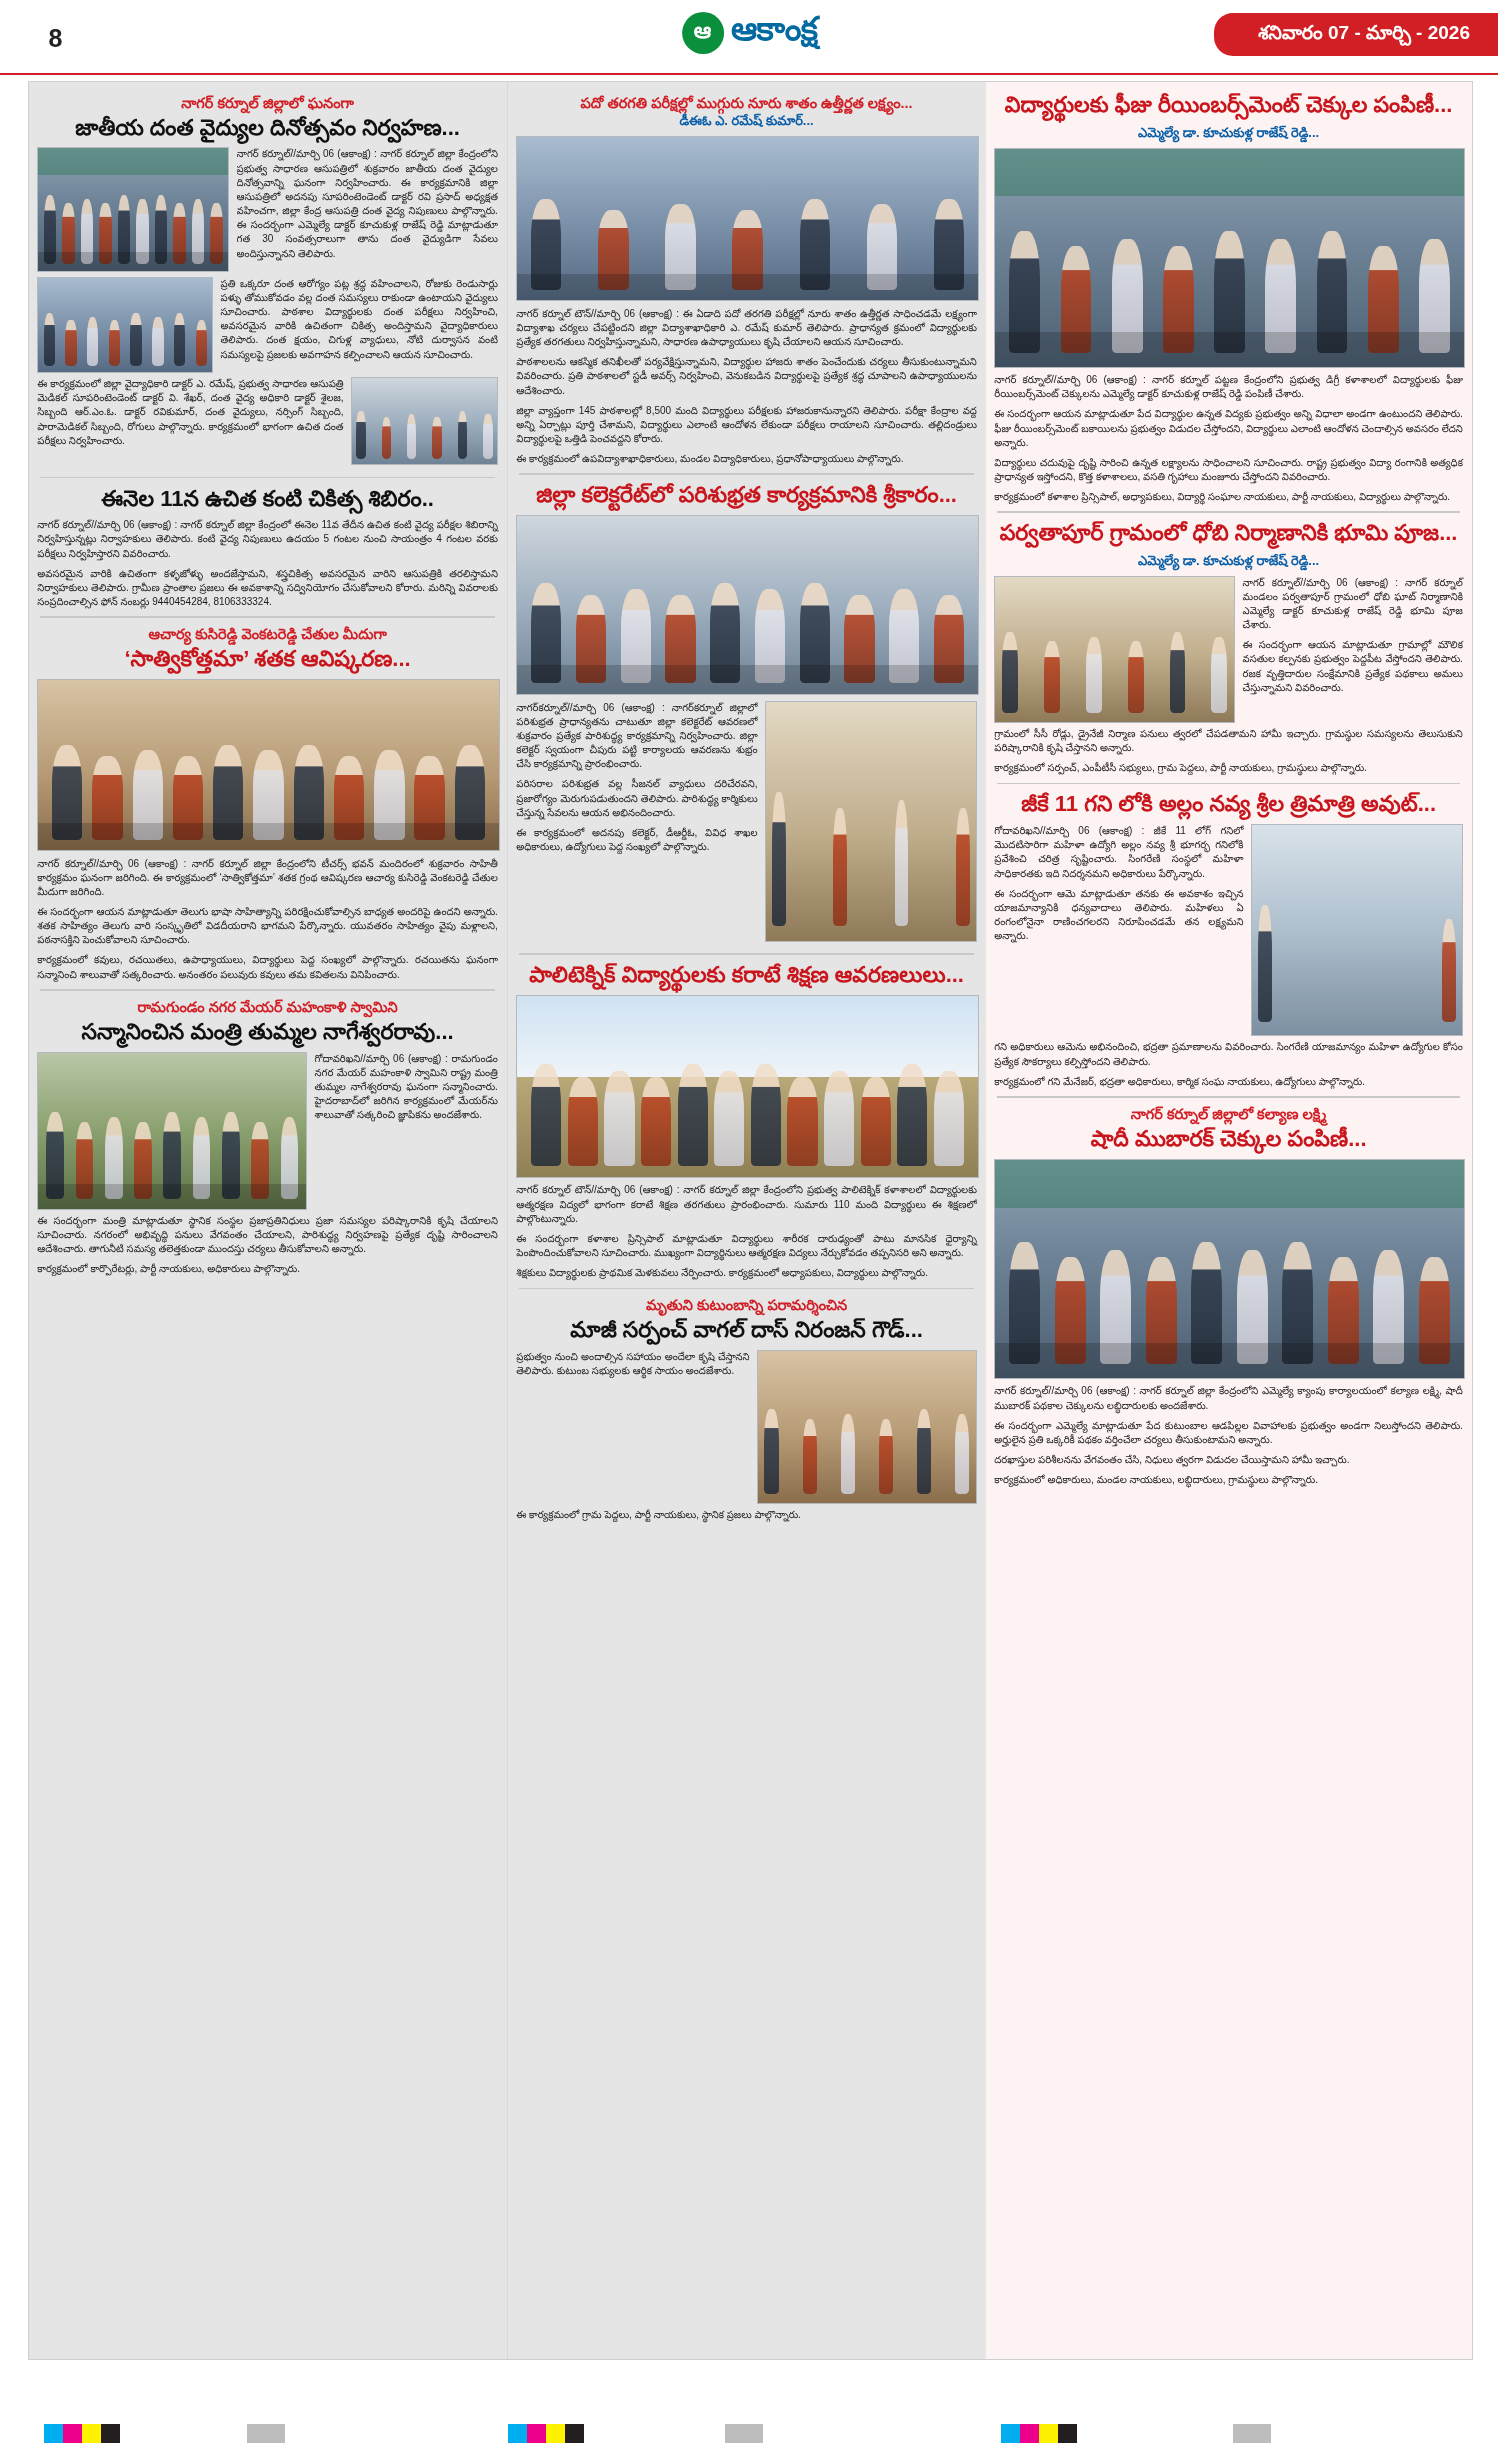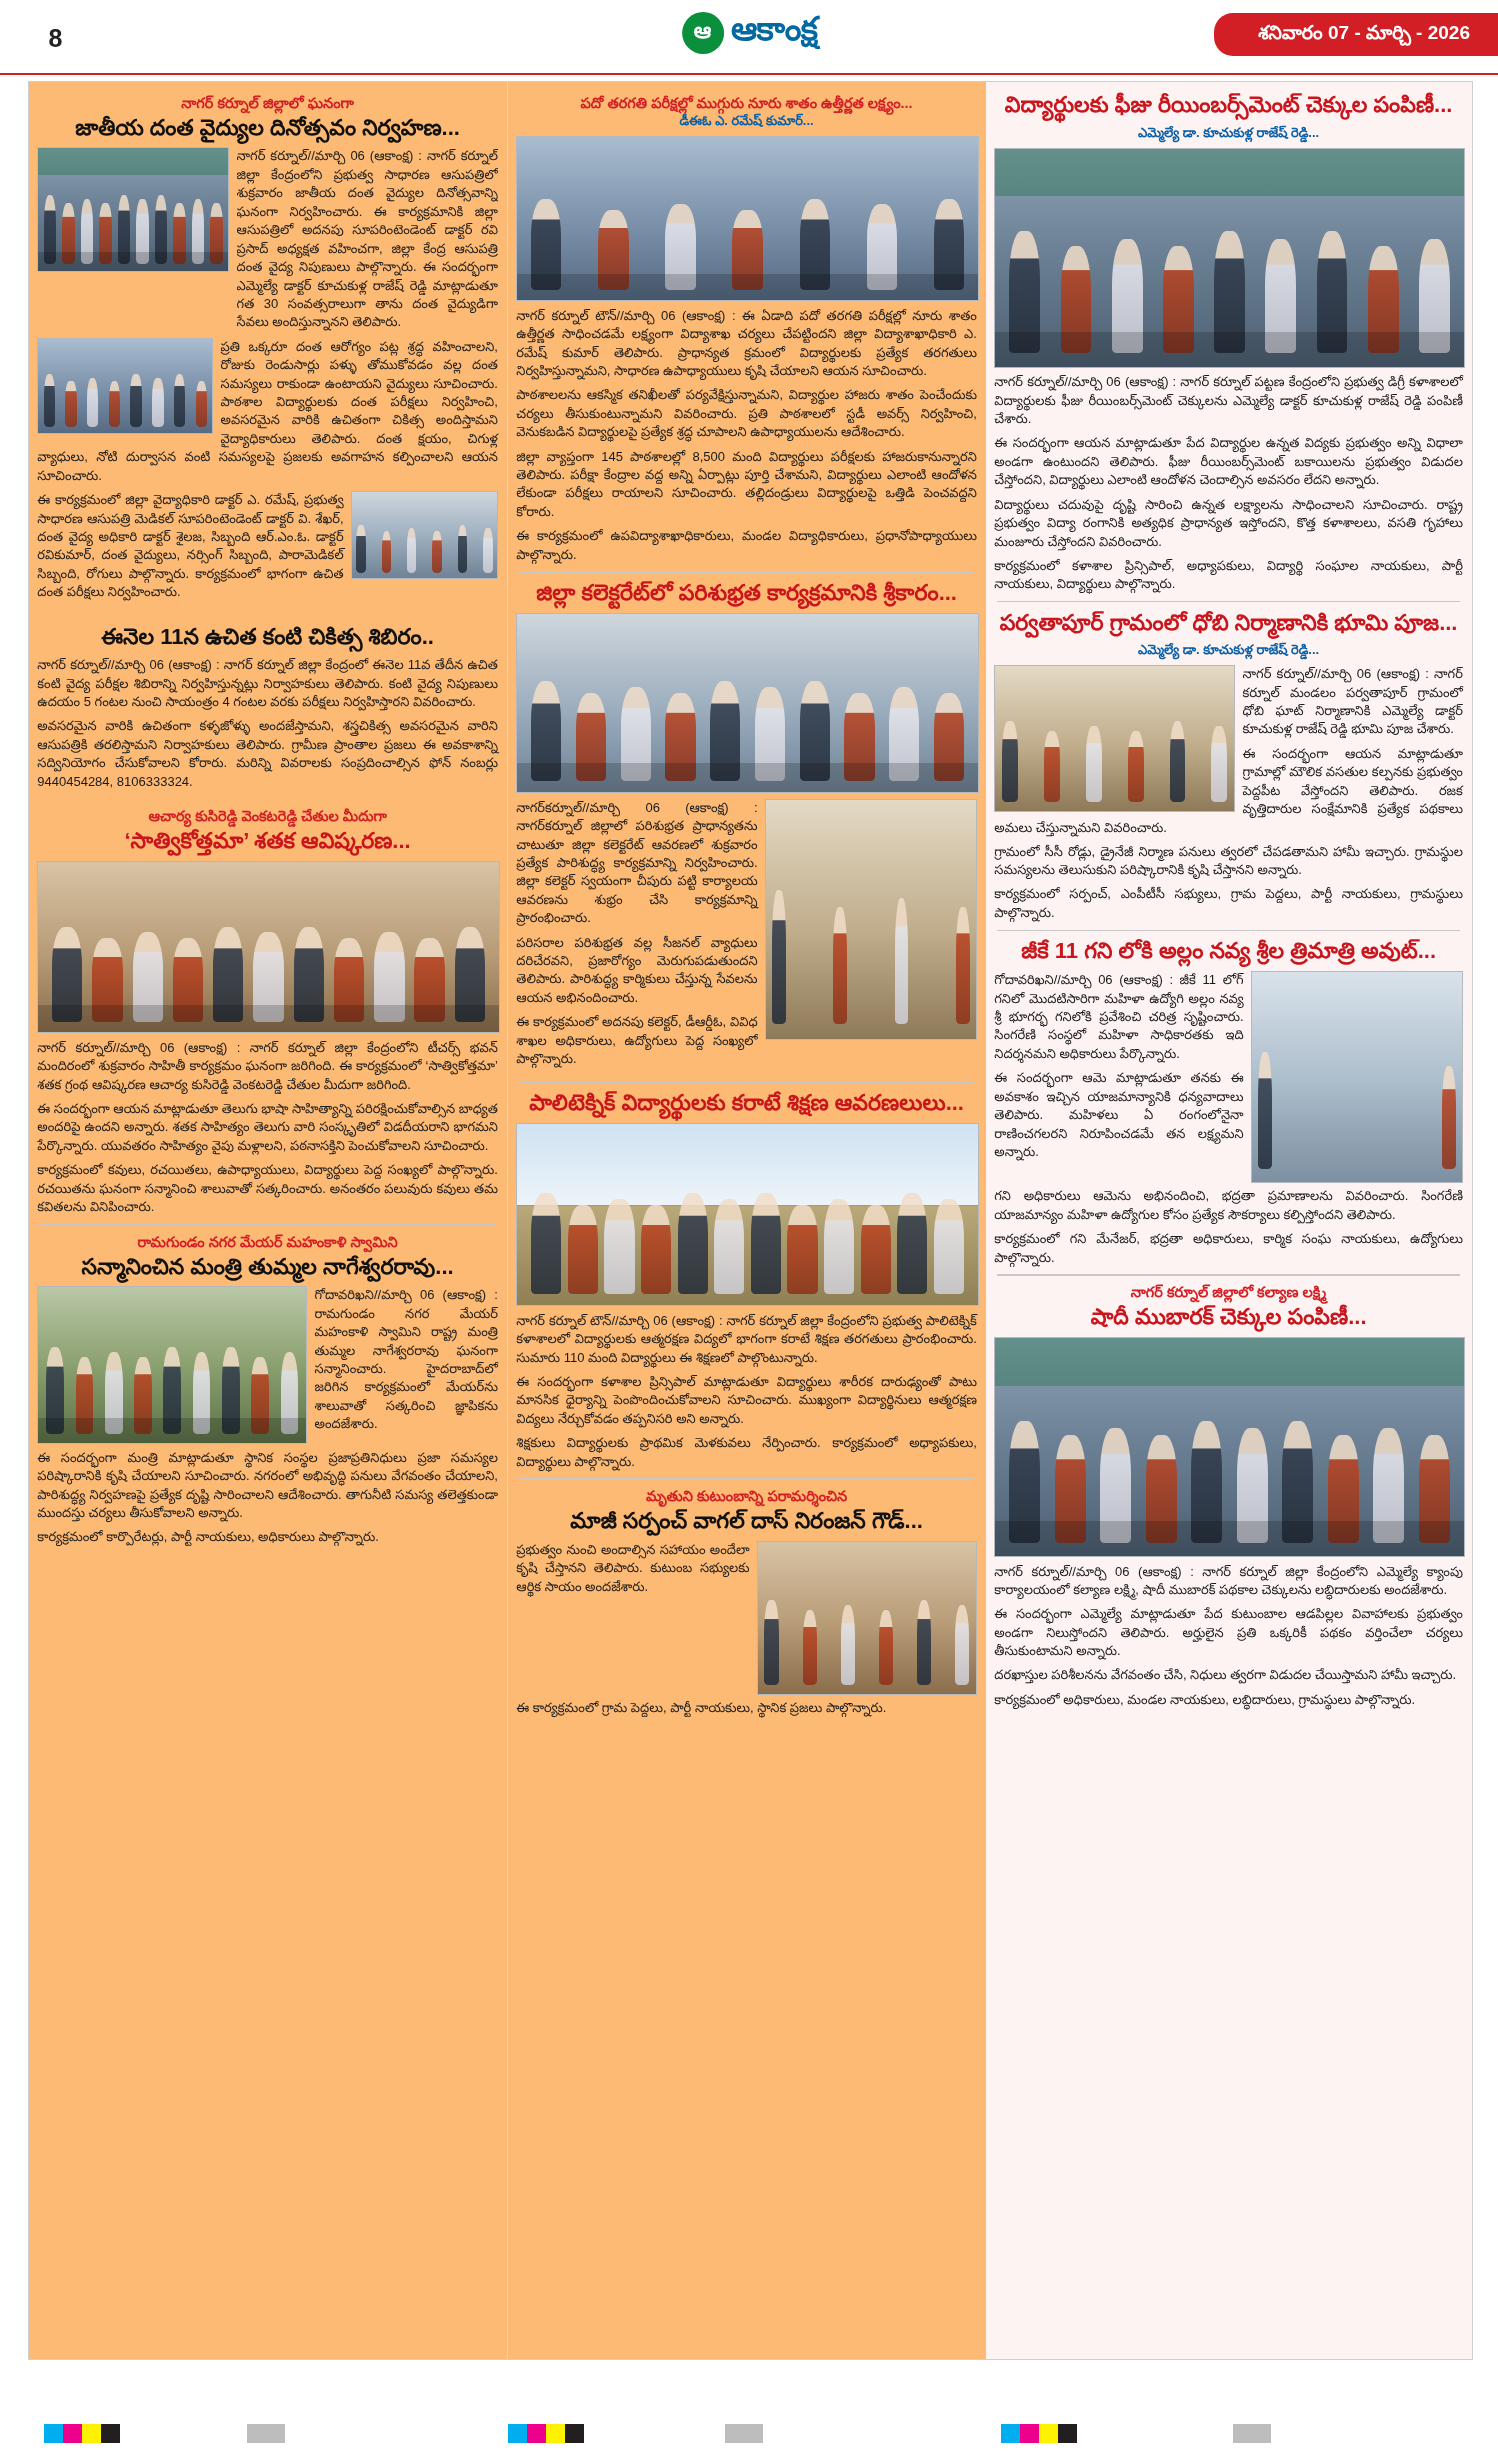--- a/index.html
+++ b/index.html
@@ -39,21 +39,21 @@
     background:#d21f26; color:#ffffff;
     font-size:19px; font-weight:bold;
     padding:8.7px 29px 8.7px 44px;
     border-top-left-radius:19px; border-bottom-left-radius:19px;
   }
   
   .sheet{
     position:absolute; left:27.6px; top:81px;
     width:1443px; height:2277px;
     border:1.5px solid #cfcfcf;
-    background:#fdba74;
+    background:#e5e5e5;
   }
   .col{
     position:absolute; top:0; height:2277px; box-sizing:border-box;
     padding:7.3px 8.7px;
   }
   .col-1{left:0;    width:479px; border-right:0.7px solid #d8d8d8;}
   .col-2{left:479px;width:479px; border-right:0.7px solid #d8d8d8;}
   .col-3{left:957px;width:486px;}
   .col-3{background:#fdf3f3;}
   
@@ -67,21 +67,21 @@
   }
   .headline.red{color:#c9161d;}
   .subline{
     text-align:center; color:#0a5fa8; font-weight:bold;
     font-size:13px; line-height:1.3; margin:0 1.5px 5.8px 1.5px;
   }
   .rule{
     height:1.5px;background:#c8c8c8;margin:7.3px 2.9px;
   }
   .body-text{
-    font-size:13px; line-height:1.42; color:#1a1a1a;
+    font-size:10px; line-height:1.42; color:#1a1a1a;
     text-align:justify; margin:0 0 5.8px 0;
     -webkit-hyphens:auto; hyphens:auto; word-break:break-word;
   }
   .photo{
     background:#c9cfd4; position:relative; overflow:hidden;
     border:0.7px solid #b3b9be;
   }
   .photo .caption-strip{
     position:absolute; left:0; right:0; bottom:0; height:16%;
     background:rgba(0,0,0,.18);

